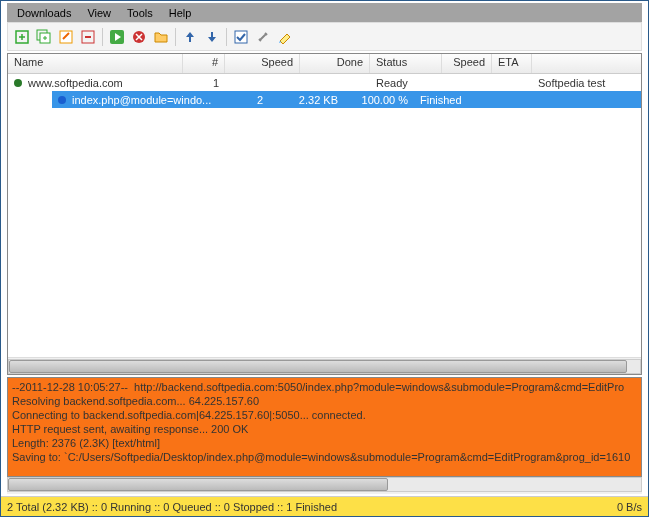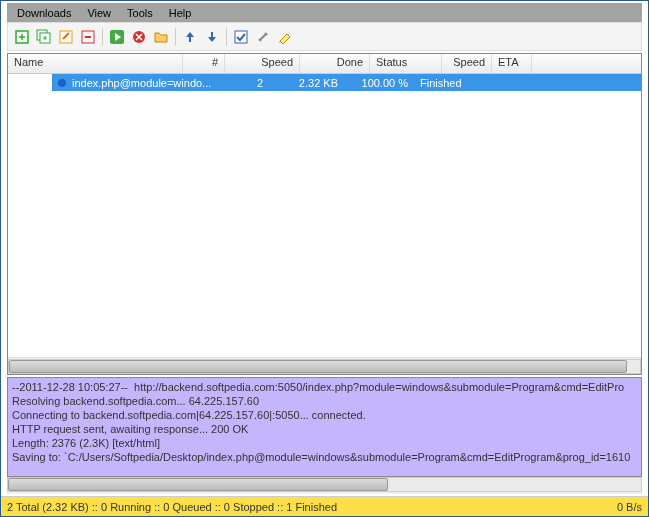--- a/index.html
+++ b/index.html
@@ -31,21 +31,21 @@
 .col-note { flex: 1; }
 .list-body { flex: 1; overflow: auto; }
 .row { height: 17px; display: flex; align-items: center; }
 .row .col { border-right: none; }
 .row-icon { width: 12px; height: 12px; margin-right: 4px; flex-shrink: 0; }
 .row.selected { background: #3895e8; color: #fff; margin-left: 44px; }
 .row.selected .col { color: #fff; }
 .hscroll { height: 17px; background: #f0f0f0; border-top: 1px solid #ddd; display: flex; align-items: center; }
 .scroll-track { flex: 1; height: 15px; background: #eaeaea; border: 1px solid #ccc; position: relative; }
 .scroll-thumb { position: absolute; height: 13px; background: linear-gradient(#ddd, #bbb); border: 1px solid #999; border-radius: 2px; left: 0; width: 98%; }
-.log-area { height: 100px; margin: 2px 6px 0 6px; border: 1px solid #888; background: #c4b5fd; padding: 2px 4px; font-family: Tahoma, sans-serif; font-size: 11px; color: #333; overflow: hidden; white-space: pre; line-height: 14px; }
+.log-area { height: 100px; margin: 2px 6px 0 6px; border: 1px solid #888; background: #f97316; padding: 2px 4px; font-family: Tahoma, sans-serif; font-size: 11px; color: #333; overflow: hidden; white-space: pre; line-height: 14px; }
 .hscroll2 { height: 17px; margin: 0 6px 2px 6px; background: #f0f0f0; display: flex; }
 .statusbar { height: 20px; background: #fde047; border-top: 1px solid #ccc; display: flex; align-items: center; padding: 0 6px; font-size: 11px; color: #333; }
 .status-left { flex: 1; }
 .name-cell { display: flex; align-items: center; padding-left: 4px; }
 </style>
 </head>
 <body>
 
 <div class="window">
 
@@ -135,20 +135,35 @@
     <div class="list-header">
       <div class="col col-name">Name</div>
       <div class="col col-num">#</div>
       <div class="col col-size">Speed</div>
       <div class="col col-done">Done</div>
       <div class="col col-status">Status</div>
       <div class="col col-speed">Speed</div>
       <div class="col col-eta">ETA</div>
     </div>
     <div class="list-body" id="list-body">
+        <div class="row">
+          <div class="col col-name name-cell">
+            <svg class="row-icon" viewBox="0 0 12 12">
+              <circle cx="6" cy="6" r="4" fill="#2a7a2a"></circle>
+            </svg>
+            <span>www.softpedia.com</span>
+          </div>
+          <div class="col col-num">1</div>
+          <div class="col col-size"></div>
+          <div class="col col-done"></div>
+          <div class="col col-status">Ready</div>
+          <div class="col col-speed"></div>
+          <div class="col col-eta"></div>
+          <div class="col col-note">Softpedia test</div>
+        </div>
         <div class="row selected">
           <div class="col col-name name-cell">
             <svg class="row-icon" viewBox="0 0 12 12">
               <circle cx="6" cy="6" r="4" fill="#1a5fd0"></circle>
             </svg>
             <span>index.php@module=windo...</span>
           </div>
           <div class="col col-num">2</div>
           <div class="col col-size">2.32 KB</div>
           <div class="col col-done">100.00 %</div>

